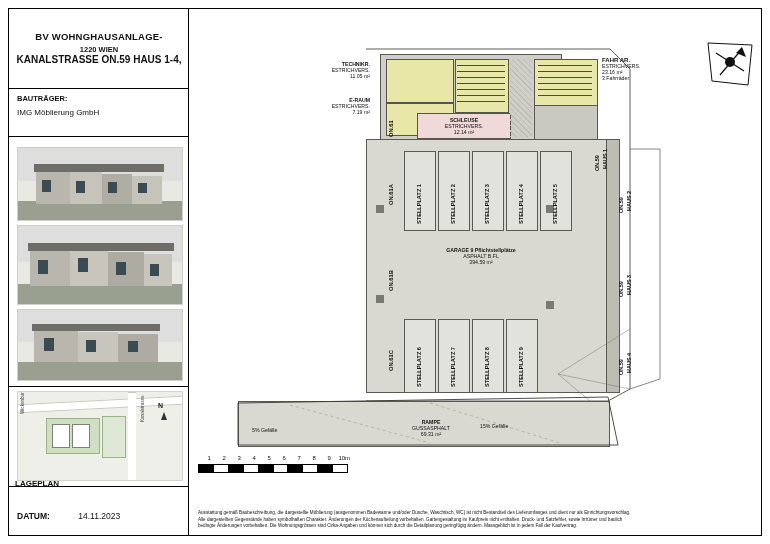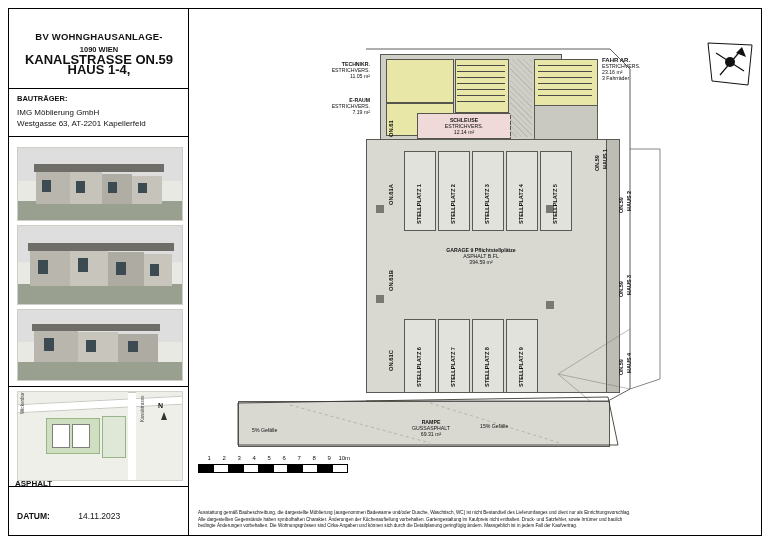--- a/index.html
+++ b/index.html
@@ -6,21 +6,21 @@
   body{width:770px;height:544px;font-family:"Liberation Sans",sans-serif;color:#111;}
   #sheet{position:relative;width:770px;height:544px;overflow:hidden;background:#fff;text-decoration:underline;}
   .frame{position:absolute;left:8px;top:8px;width:754px;height:528px;border:1px solid #000;box-sizing:border-box;}
 
   
   .leftcol{position:absolute;left:9px;top:9px;width:180px;height:526px;border-right:1px solid #000;box-sizing:border-box;}
   .box{position:absolute;left:0;width:180px;box-sizing:border-box;border-bottom:1px solid #000;}
   .titleblock{top:18px;height:62px;border-bottom:1px solid #000;padding:4px 6px;text-align:center;}
   .t-main{font-size:9.5px;font-weight:bold;line-height:11px;letter-spacing:.2px;}
   .t-sub{font-size:7.5px;font-weight:bold;line-height:10px;margin-top:3px;}
-  .t-sub2{font-size:13px;font-weight:bold;line-height:10px;}
+  .t-sub2{font-size:10px;font-weight:bold;line-height:10px;}
   .builder{top:80px;height:48px;padding:5px 8px;}
   .b-lbl{font-size:7.5px;font-weight:bold;margin-bottom:4px;}
   .b-line{font-size:8px;line-height:11px;}
   .renders{top:128px;height:250px;padding:0;border-bottom:1px solid #000;}
   .lageplan{top:378px;height:100px;border-bottom:1px solid #000;}
   .lp-label{position:absolute;left:6px;top:470px;font-size:8px;font-weight:bold;}
   .datebox{position:absolute;left:0;top:492px;width:180px;height:49px;padding:10px 8px;box-sizing:border-box;}
   .date-row{font-size:8.5px;font-weight:bold;}
   .date-val{margin-left:26px;font-weight:normal;}
 
@@ -73,28 +73,27 @@
 </head>
 <body>
 
 <div id="sheet">
   <div class="frame"></div>
 
   <div class="leftcol">
 
     <div class="box titleblock">
       <div class="t-main">BV WOHNGHAUSANLAGE-</div>
-      <div class="t-sub">1090 WIEN</div>
+      <div class="t-sub">1220 WIEN</div>
       <div class="t-sub2">KANALSTRASSE ON.59 HAUS 1-4,</div>
     </div>
 
     <div class="box builder">
       <div class="b-lbl">BAUTRÄGER:</div>
       <div class="b-line">IMG Möblierung GmbH</div>
-      <div class="b-line">Westgasse 63, AT-2201 Kapellerfeld</div>
     </div>
 
     <div class="box renders">
 
       <div class="render r1">
         <div class="sky"></div>
         <div class="ground"></div>
         <div class="house" style="left:18px;top:22px;width:34px;height:34px;"></div>
         <div class="house" style="left:52px;top:24px;width:32px;height:32px;background:#c6c3ba;"></div>
         <div class="house" style="left:84px;top:26px;width:30px;height:30px;background:#b0ada4;"></div>
@@ -140,21 +139,21 @@
         <div class="mapblock" style="left:28px;top:26px;width:52px;height:34px;"></div>
         <div class="mapblock" style="left:34px;top:32px;width:16px;height:22px;background:#fff;border-color:#7f7f78;"></div>
         <div class="mapblock" style="left:54px;top:32px;width:16px;height:22px;background:#fff;border-color:#7f7f78;"></div>
         <div class="mapblock" style="left:84px;top:24px;width:22px;height:40px;background:#dfe8d6;"></div>
         <div class="maplbl" style="left:2px;top:22px;transform:rotate(-90deg);transform-origin:0 0;">Wickenburg</div>
         <div class="maplbl" style="left:122px;top:30px;transform:rotate(-90deg);transform-origin:0 0;">Kanalstrasse</div>
         <div class="mapnorth" style="left:140px;top:10px;">N</div>
         <div style="position:absolute;left:143px;top:20px;width:0;height:0;border-left:3px solid transparent;border-right:3px solid transparent;border-bottom:8px solid #333;"></div>
       </div>
     </div>
-    <div class="lp-label">ASPHALT</div>
+    <div class="lp-label">LAGEPLAN</div>
 
     <div class="datebox">
       <div class="date-row">
         <span>DATUM:</span>
         <span class="date-val">14.11.2023</span>
       </div>
     </div>
   </div>
 
   <div class="drawarea">

